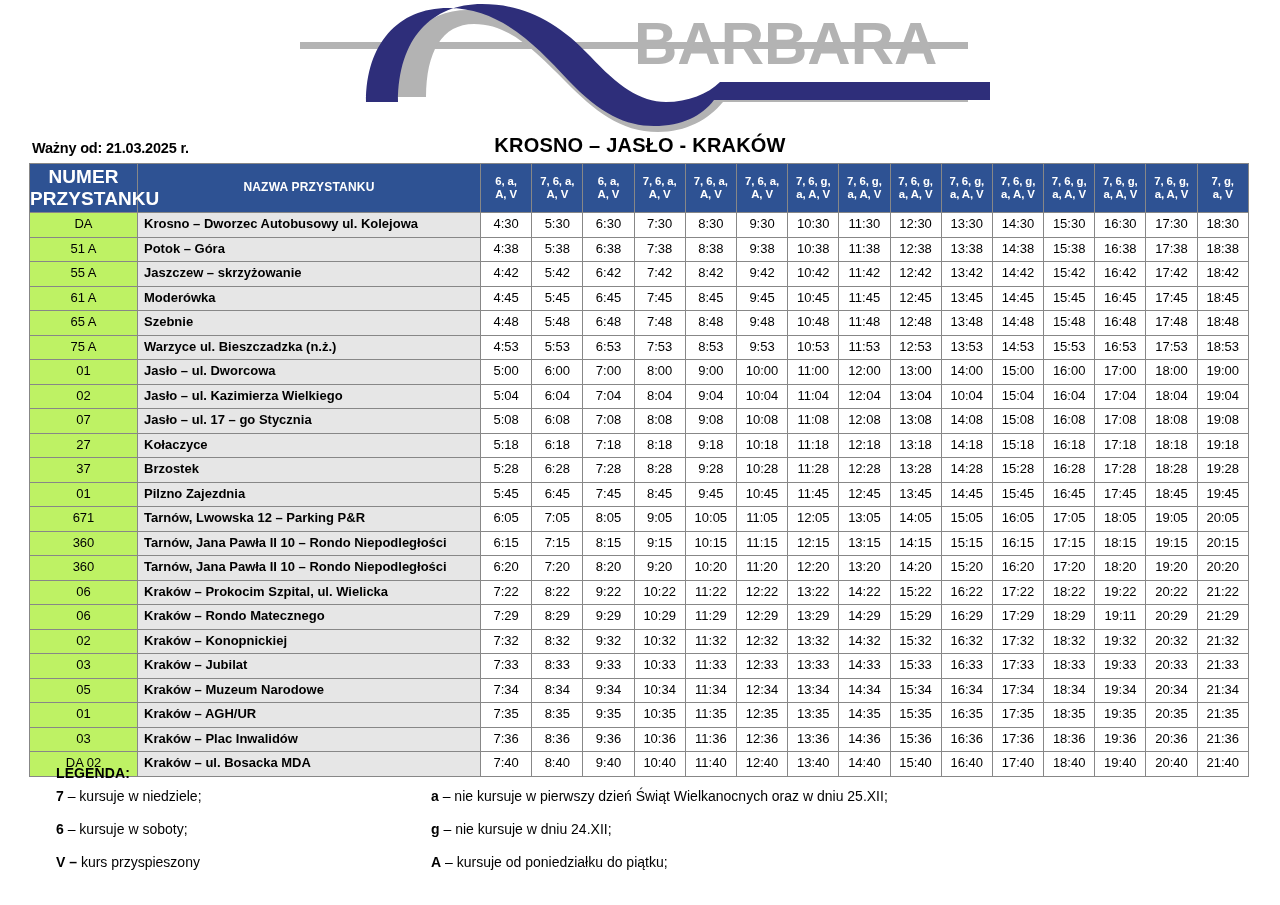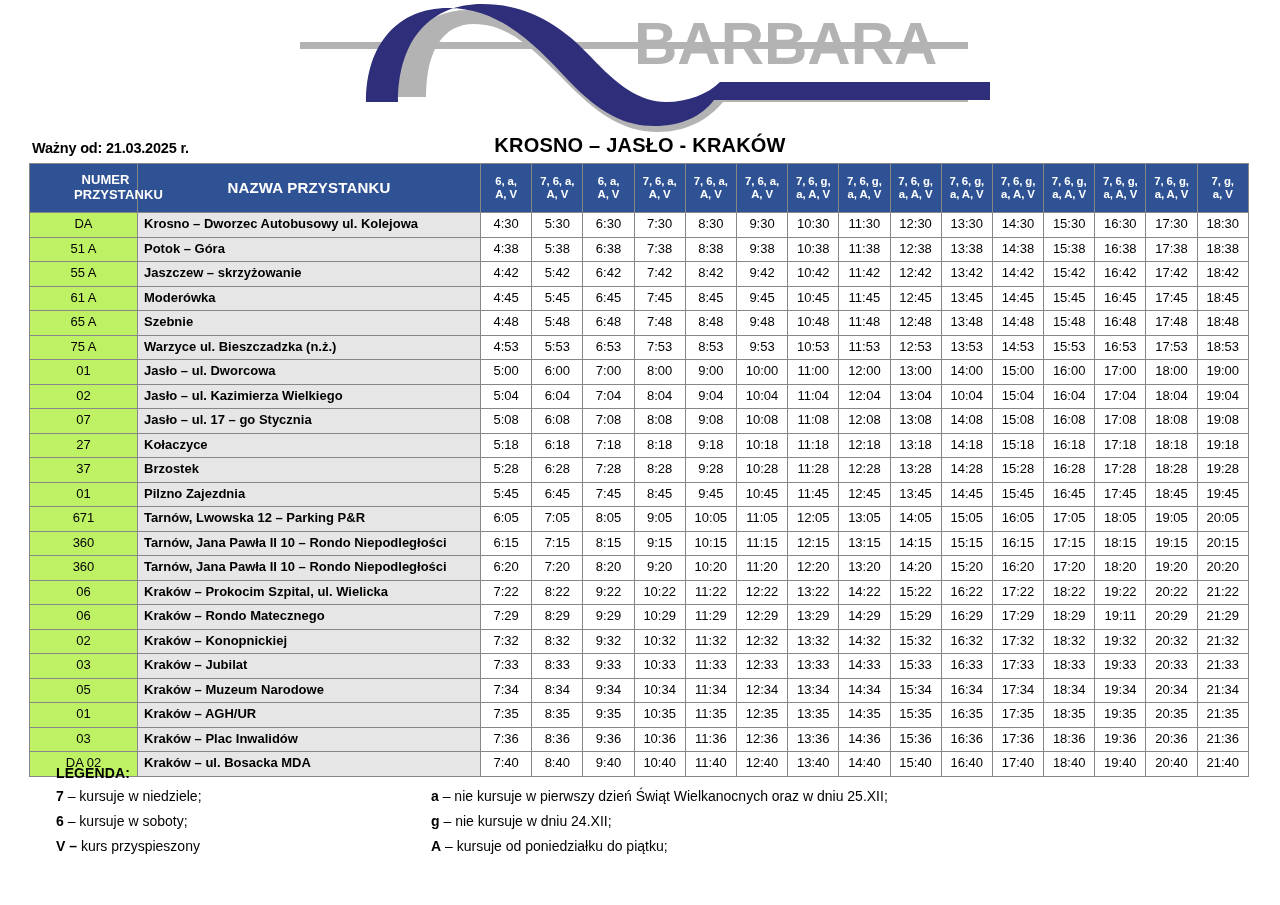--- a/index.html
+++ b/index.html
@@ -74,22 +74,22 @@
   thead th {
     background: #2e5293;
     color: #ffffff;
     font-weight: bold;
     text-align: center;
     vertical-align: middle;
     height: 48px;
     border: 1px solid #1f3c72;
     font-size: 12.4px;
   }
-  thead th.h-num { font-size: 13px; letter-spacing: 0.1px; padding-left: 44px; }
-  thead th.h-name { font-size: 15px; letter-spacing: 0.2px; text-align: center; }
+  thead th.h-num { font-size: 19px; letter-spacing: 0.1px; }
+  thead th.h-name { font-size: 12px; letter-spacing: 0.2px; text-align: center; }
   thead th.h-dep {
     font-size: 11.4px;
     font-weight: bold;
     letter-spacing: -0.1px;
   }
   thead th.h-dep .ln { display: block; }
 
   tbody td.c-num {
     background: #bef264;
     text-align: center;
@@ -123,21 +123,21 @@
     margin-left: 24px;
   }
   .legend .legend-title {
     font-weight: bold;
     letter-spacing: 0.1px;
     margin-bottom: 7px;
   }
   .legend-grid {
     display: grid;
     grid-template-columns: 375px auto;
-    row-gap: 9px;
+    row-gap: 17px;
   }
   .legend-item { white-space: nowrap; }
   .legend-item b { font-weight: bold; }
 </style>
 </head>
 <body>
 
 <div class="header-area">
   <div class="logo-wrap">
     <svg viewBox="0 0 712 130" xmlns="http://www.w3.org/2000/svg" aria-hidden="true">

